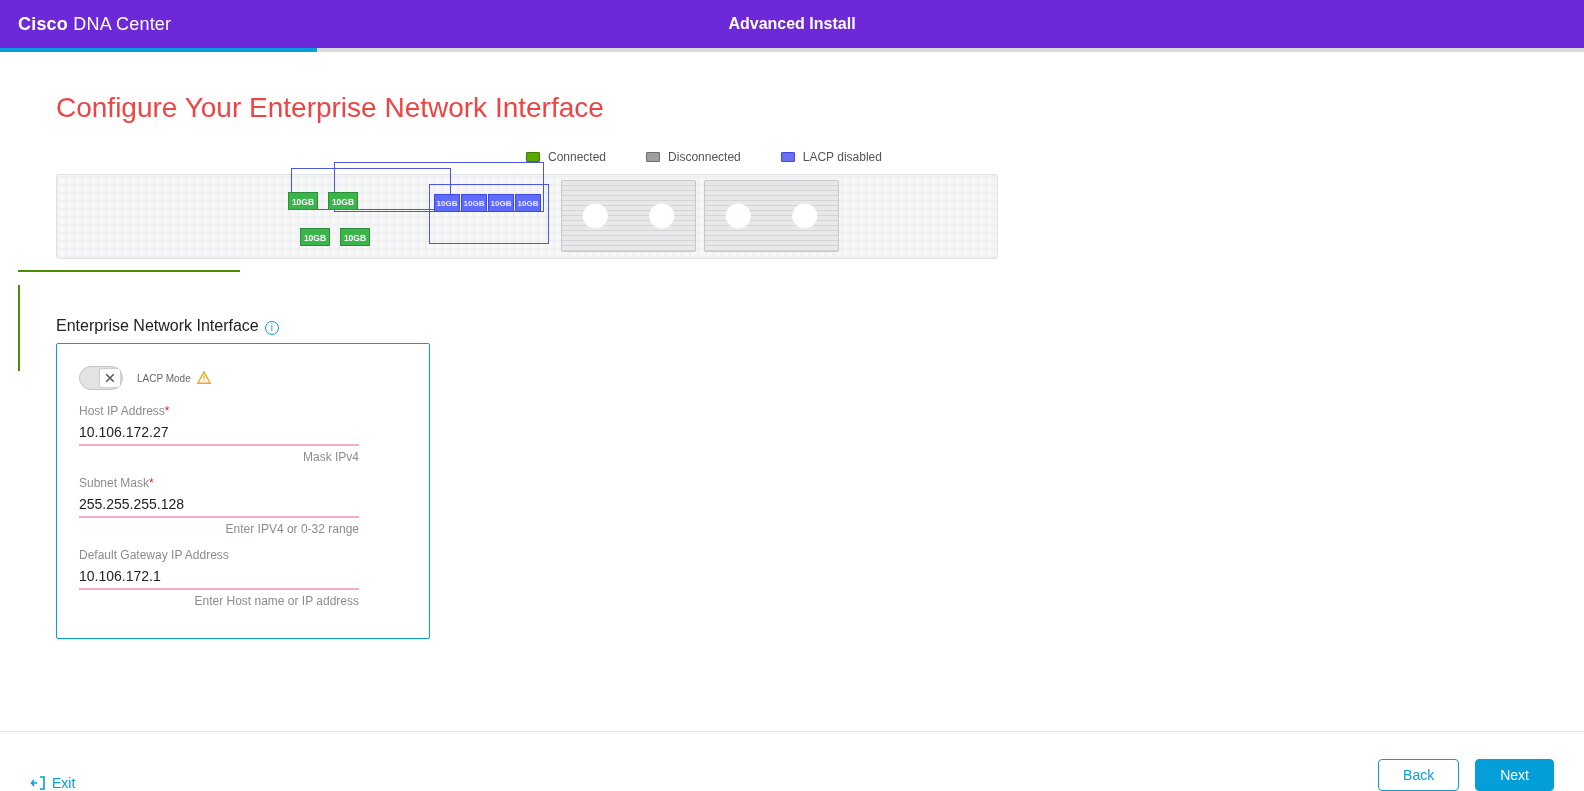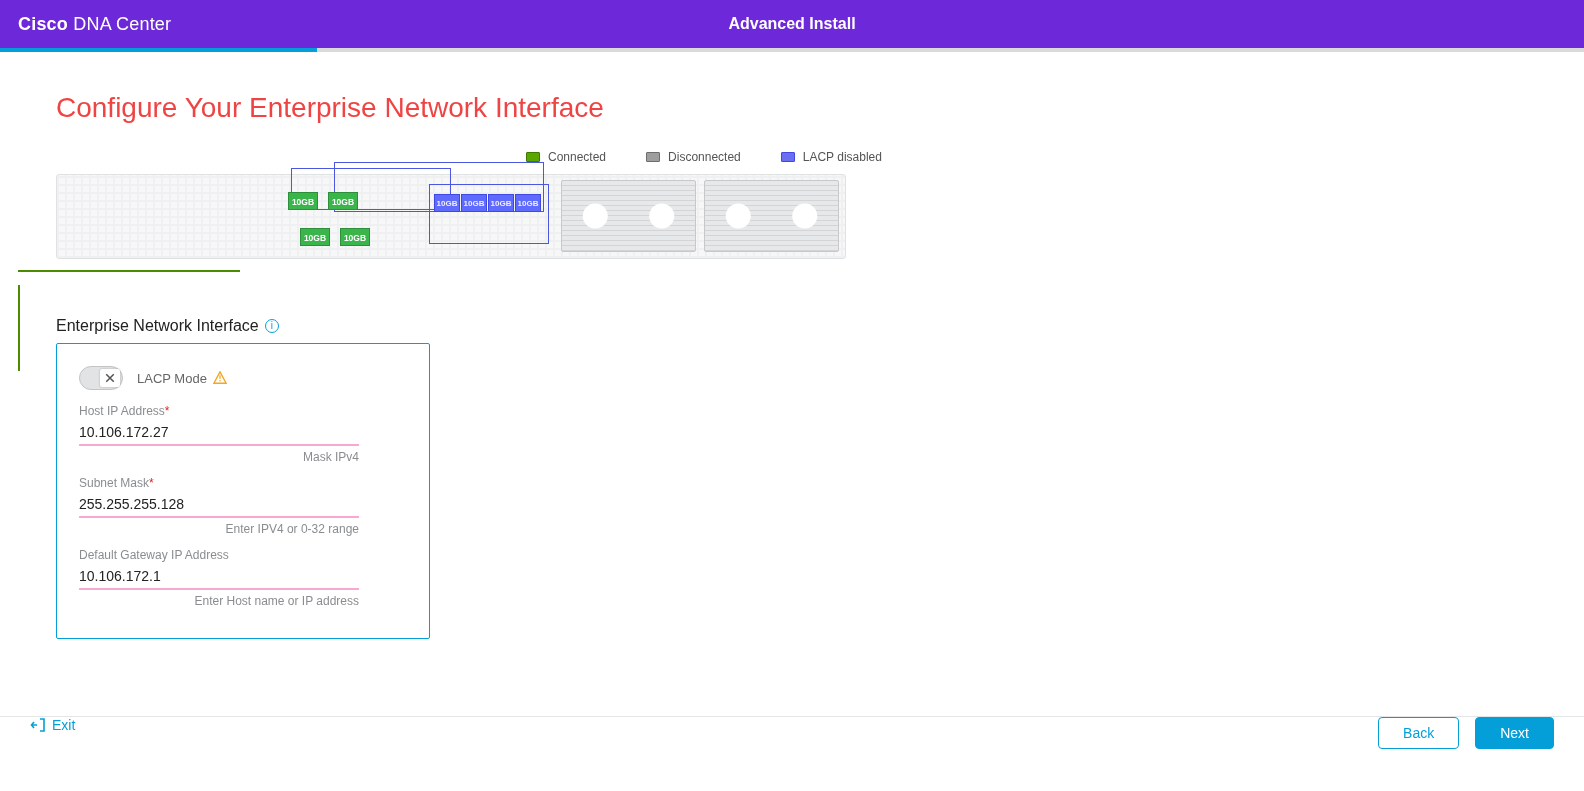--- a/index.html
+++ b/index.html
@@ -26,21 +26,21 @@
 
   
   .legend { display:flex; gap: 40px; align-items:center; font-size:12px; color:#555; margin-left: 470px; margin-bottom: 10px;}
   .legend .item { display:flex; align-items:center; gap:8px;}
   .swatch { width:14px; height:10px; border-radius:1px; display:inline-block;}
   .sw-conn { background:#5aa700; border:1px solid #3f7b00;}
   .sw-disc { background:#9e9e9e; border:1px solid #6d6d6d;}
   .sw-lacp { background:#6a6ef0; border:1px solid #3f49e2;}
 
   
-  .diagram-area { position:relative; width:790px; height:85px; margin-bottom:58px;}
+  .diagram-area { position:relative; width:942px; height:85px; margin-bottom:58px;}
   .chassis {
     position:absolute; inset:0; border:1px solid #c7c9cc; border-radius:3px;
     background:
       repeating-linear-gradient(90deg, #e2e4e6 0 2px, transparent 2px 8px),
       repeating-linear-gradient(0deg,  #e2e4e6 0 2px, transparent 2px 8px),
       #f1f2f4;
     opacity:.55;
   }
   .vbox { position:absolute; border:1px solid #4b57e0; }
   .vbox.a { left:235px; top:-6px; width:160px; height:42px; }
@@ -67,54 +67,54 @@
          radial-gradient(circle at 75% 50%, #fff 12px, transparent 13px),
          repeating-linear-gradient(0deg, #d2d4d6 0 1px, transparent 1px 5px),
          #e6e8ea; border-radius:2px;}
   .fan.f1 { left:505px;}
   .fan.f2 { left:648px;}
 
   .connector-line { position:absolute; left:18px; top:233px; width:2px; height:86px; background:#4a8b00;}
   .connector-line.h { left:18px; top:218px; width:222px; height:2px;}
 
   
-  .sub-title { font-size:16px; color:#222; display:flex; align-items:center; gap:6px; margin-bottom:8px;}
+  .sub-title { font-size:16px; color:#222; display:flex; align-items:flex-end; gap:6px; margin-bottom:8px;}
   .info-icon { width:14px; height:14px; border:1.5px solid #049fd9; border-radius:50%; color:#049fd9;
                font-size:10px; line-height:12px; text-align:center;}
 
   
   .card { width:374px; border:1px solid #049fd9; border-radius:2px; padding:22px 22px 18px 22px;}
   .toggle-row { display:flex; align-items:center; gap:14px; margin-bottom:14px;}
   .toggle {
     width:44px; height:24px; border-radius:12px; background:#e1e3e5; position:relative; cursor:pointer;
     border:1px solid #c2c4c6; flex:0 0 auto;
   }
   .toggle .knob {
      position:absolute; right:2px; top:2px; width:20px; height:18px; background:#fff; border-radius:2px;
      box-shadow:0 0 2px rgba(0,0,0,.3); color:#555; font-weight:300;
      display:flex; align-items:center; justify-content:center;
   }
   .toggle .knob svg { width:12px; height:12px; }
-  .toggle-label { font-size:13px; color:#666; display:flex; align-items:center; gap:6px;}
+  .toggle-label { font-size:10px; color:#666; display:flex; align-items:center; gap:6px;}
   .warn-icon { color:#f5a623; }
   .warn-icon svg { width:14px; height:14px; display:block;}
 
   .mode-desc { font-size:12px; font-style:italic; color:#7a7d80; line-height:1.45; margin-bottom:16px;}
 
   .field { margin-bottom:4px;}
   .field .label { font-size:12px; color:#8a8d90; margin-bottom:3px; display:block;}
   .field .req { color:#e2231a; }
   .field input {
     width:280px; border:none; border-bottom:2px solid #f9a8d4; background:transparent;
     font-size:14px; color:#222; padding:3px 0 4px; outline:none;
   }
   .hint { width:280px; text-align:right; font-size:12px; color:#8a8d90; margin:4px 0 12px;}
 
   
-  .footer { border-top:1px solid #e3e5e7; height:75px; display:flex; align-items:flex-start;
+  .footer { border-top:1px solid #e3e5e7; height:60px; display:flex; align-items:flex-end;
             justify-content:space-between; padding:0 30px;}
   .exit-link { display:flex; align-items:center; gap:6px; color:#049fd9; font-size:14px; cursor:pointer;}
   .exit-link svg { width:16px; height:16px; }
   .btns { display:flex; gap:16px;}
   .btn { height:32px; padding:0 24px; border-radius:4px; font-size:14px; cursor:pointer; }
   .btn.secondary { background:#fff; color:#049fd9; border:1px solid #049fd9;}
   .btn.primary   { background:#049fd9; color:#fff; border:1px solid #049fd9;}
 </style>
 </head>
 <body>

